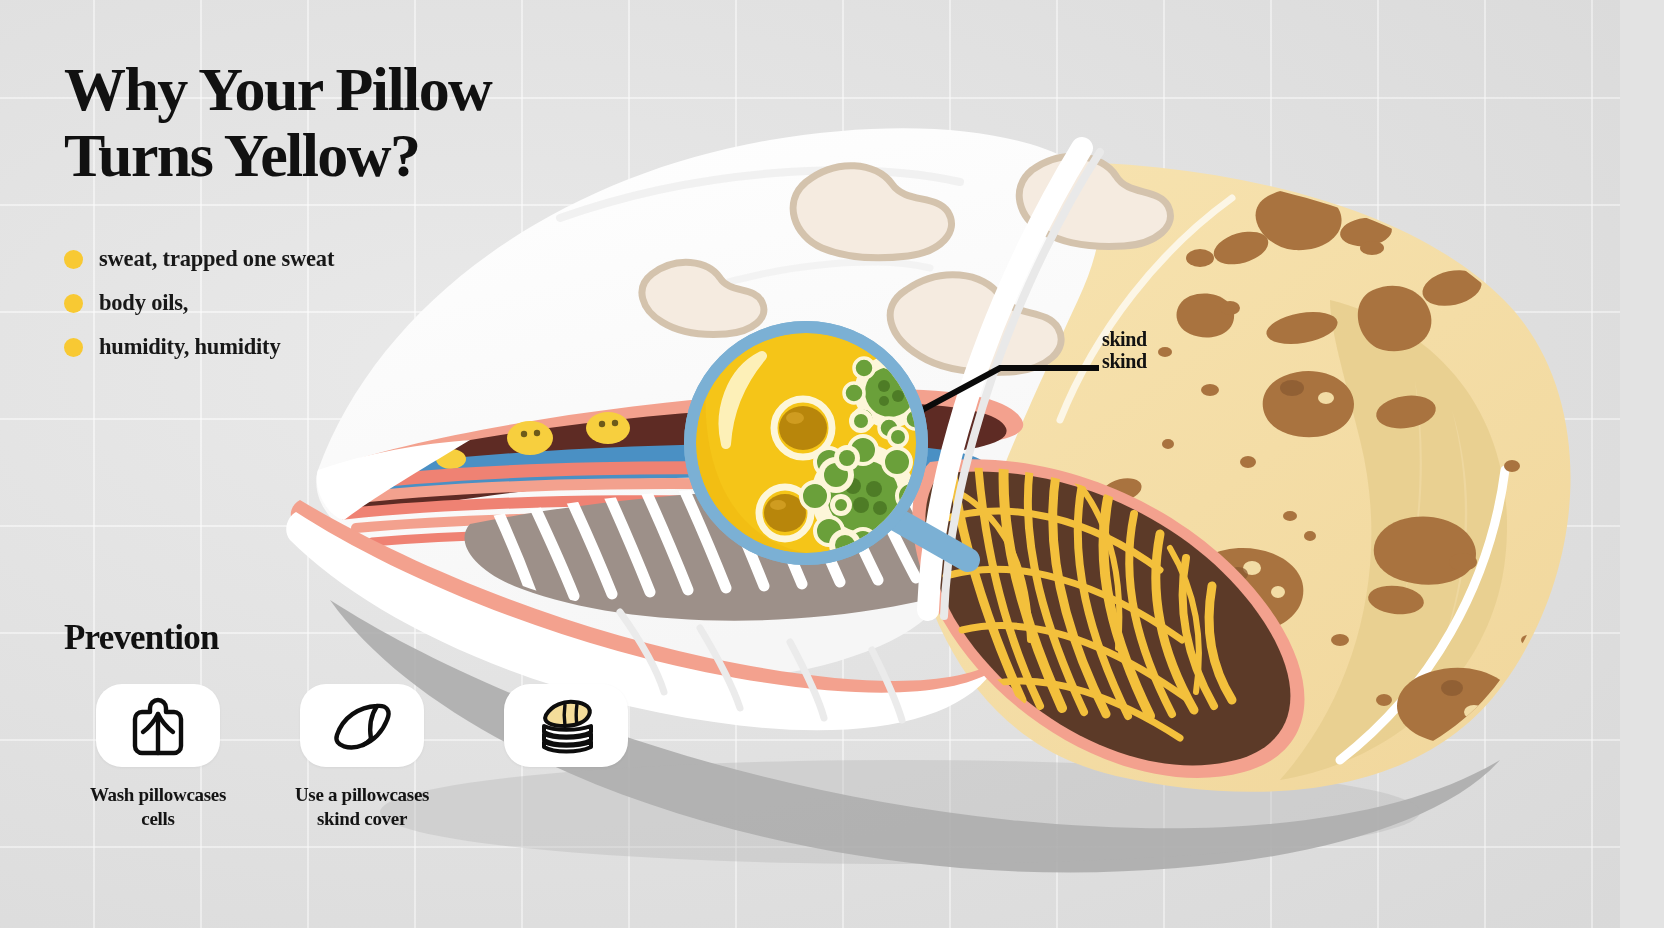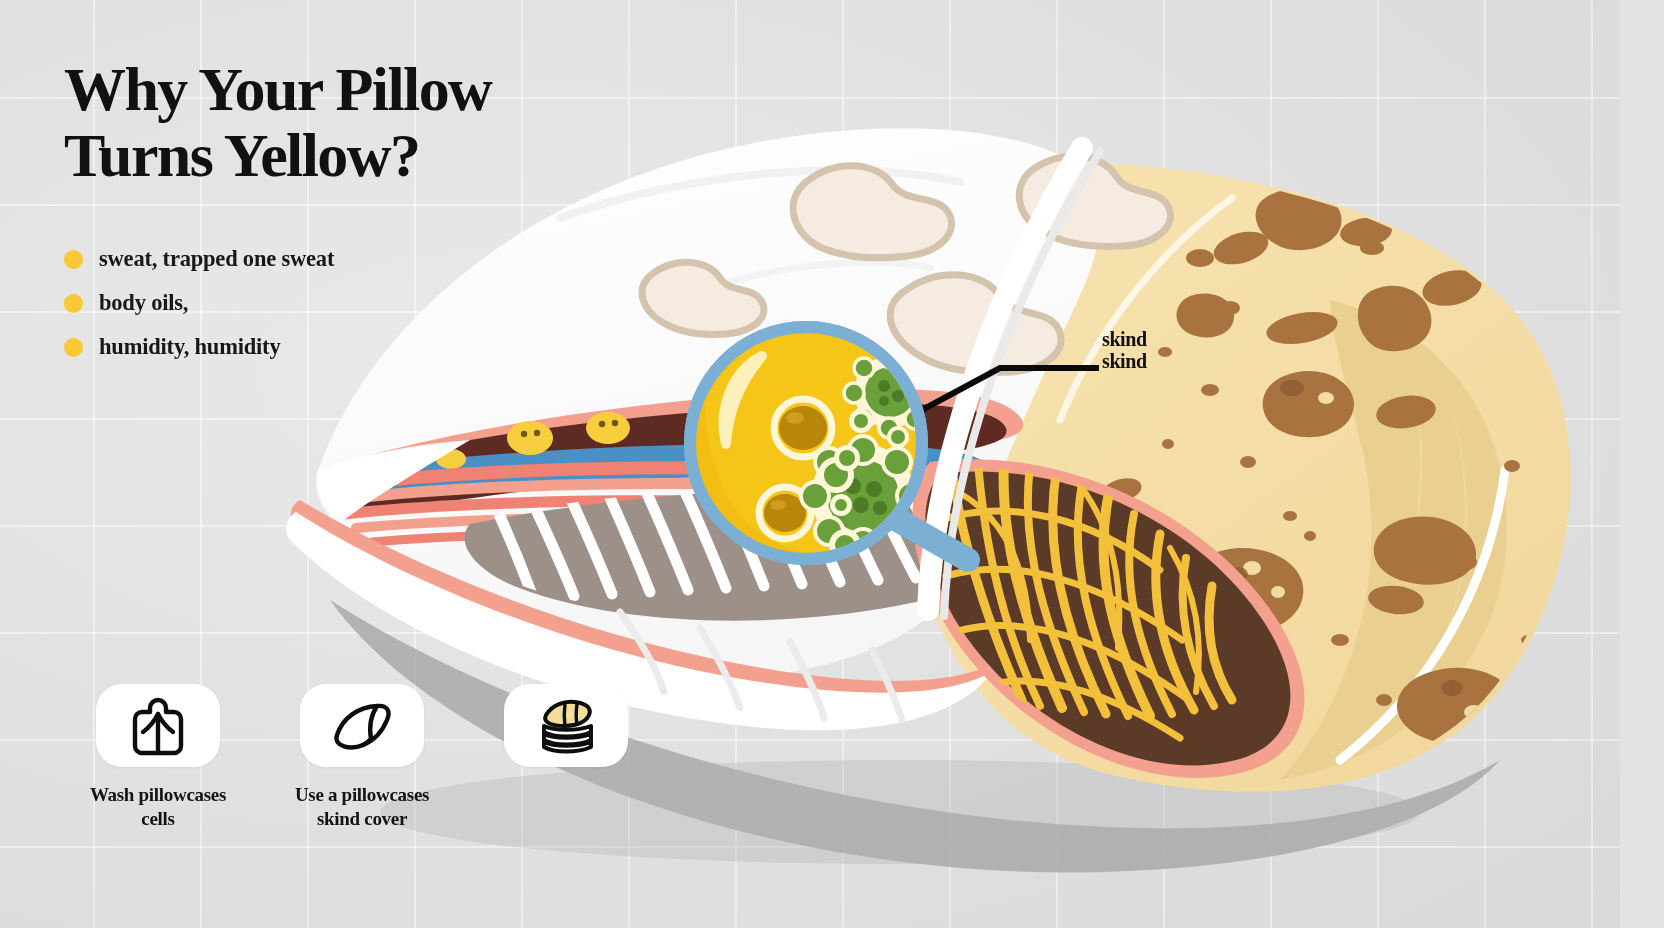--- a/index.html
+++ b/index.html
@@ -403,20 +403,21 @@
       <span class="dot"></span>
       <span class="btxt">humidity, humidity</span>
     </div>
   </div>
 
   <div class="callout-label">
     <div>skind</div>
     <div>skind</div>
   </div>
 
+  <div class="prevention-title">Prevention</div>
 
   <div class="tips">
 
     <div class="tip">
       <div class="chip">
         <svg width="58" height="62" viewBox="0 0 58 62">
           <path d="M21 13 a8 8 0 0 1 16 0 v4 h8 a7 7 0 0 1 7 7 v27 a7 7 0 0 1 -7 7 h-32 a7 7 0 0 1 -7 -7 v-27 a7 7 0 0 1 7 -7 h8 Z" fill="none" stroke="#0d0d0d" stroke-width="4.4" stroke-linejoin="round"></path>
           <path d="M29 19 C24 29 18 34 14 37" fill="none" stroke="#0d0d0d" stroke-width="4.4" stroke-linecap="round"></path>
           <path d="M29 19 C34 29 40 34 44 37" fill="none" stroke="#0d0d0d" stroke-width="4.4" stroke-linecap="round"></path>
           <path d="M29 24 v34" fill="none" stroke="#0d0d0d" stroke-width="4.4" stroke-linecap="round"></path>

